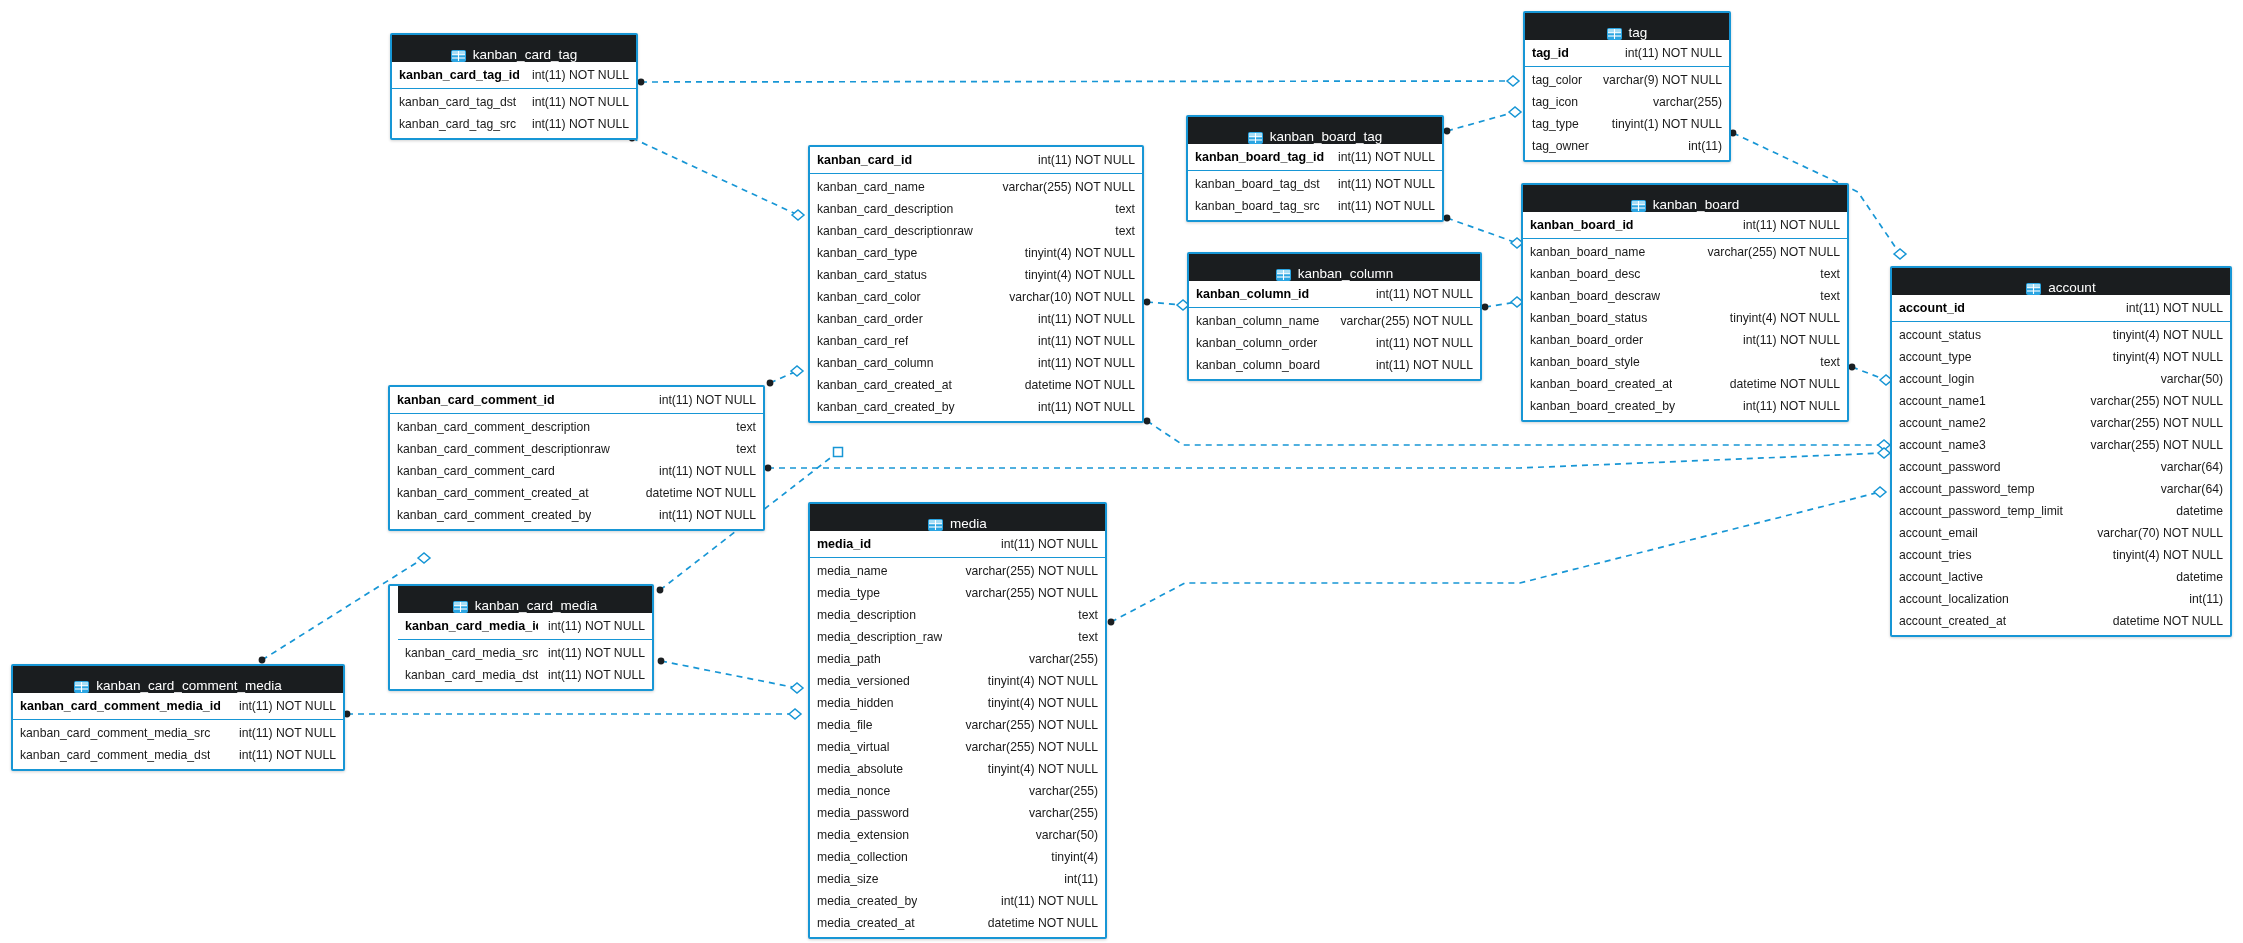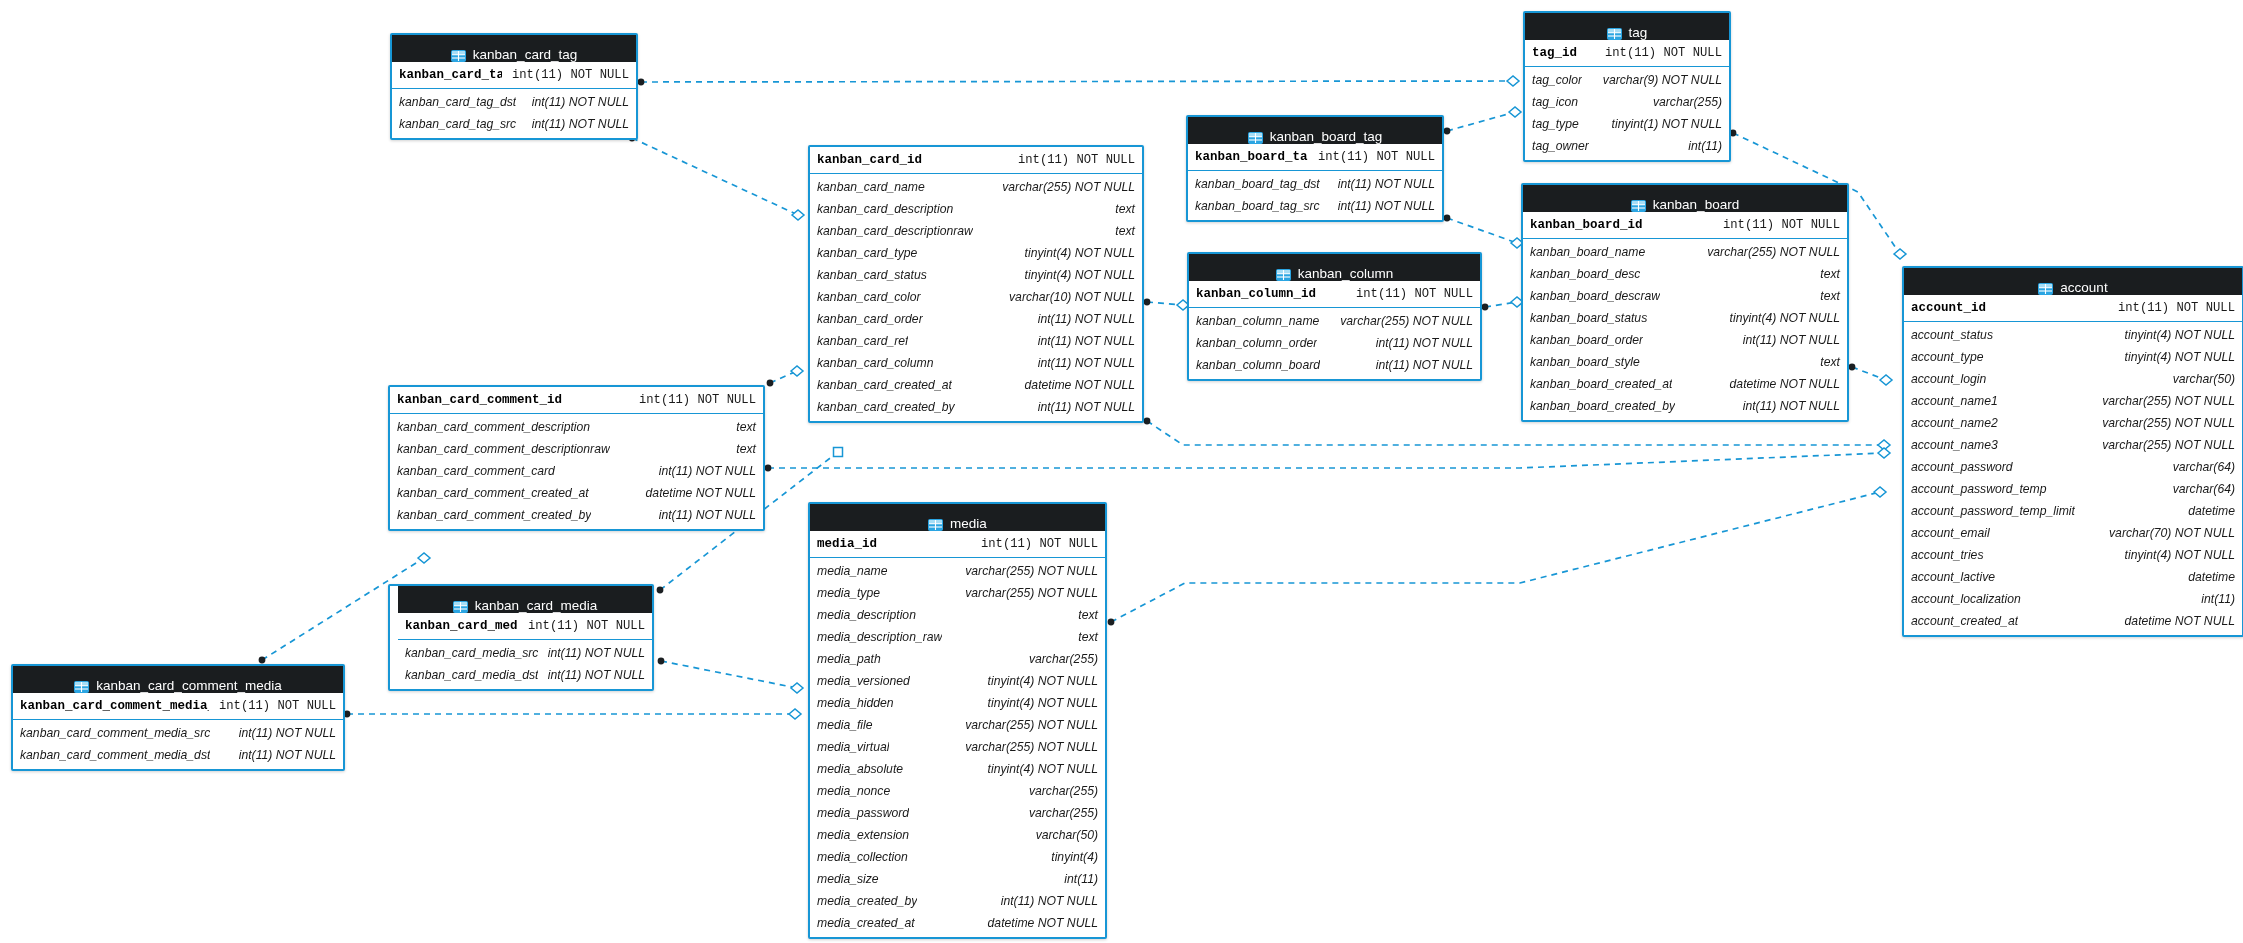--- a/index.html
+++ b/index.html
@@ -5,24 +5,24 @@
   html,body{margin:0;padding:0;background:#ffffff;}
   body{font-family:"Liberation Sans","DejaVu Sans",sans-serif;}
   #canvas{position:relative;width:2243px;height:943px;background:#ffffff;overflow:hidden;}
   #connector-layer{position:absolute;left:0;top:0;width:2243px;height:943px;pointer-events:none;}
   #connector-layer path{pointer-events:stroke;}
   .db-table{position:absolute;background:#ffffff;border:2px solid #1796d5;border-radius:2px;
             box-shadow:0 1px 3px rgba(0,0,0,.18);box-sizing:border-box;z-index:2;}
   .t-header{background:#1a1d1f;color:#ffffff;height:27px;display:flex;align-items:flex-end;
             justify-content:center;gap:7px;font-size:13.5px;white-space:nowrap;cursor:move;}
   .t-icon{display:inline-flex;align-items:center;}
-  .t-pk{border-bottom:1px solid #1796d5;font-family:Liberation Mono, monospace;}
+  .t-pk{border-bottom:1px solid #1796d5;}
   .t-pk .row{height:26px;line-height:26px;}
   .t-pk .c-name{font-weight:bold;font-size:12.5px;color:#000;}
-  .t-rows{padding:2px 0 3px 0;font-style:italic;}
+  .t-rows{padding:2px 0 3px 0;}
   .row{display:flex;justify-content:space-between;align-items:center;height:22px;line-height:22px;
        padding:0 7px;white-space:nowrap;gap:10px;}
   .c-name{font-size:12.2px;color:#1a1a1a;overflow:hidden;}
   .c-type{font-size:12.2px;color:#1a1a1a;text-align:right;flex:1;}
 </style>
 </head>
 <body>
 
 <div id="canvas">
   <svg id="connector-layer" viewBox="0 0 2243 943" xmlns="http://www.w3.org/2000/svg">
@@ -340,21 +340,21 @@
         <div class="row">
     <span class="c-name">kanban_board_created_at</span>
     <span class="c-type">datetime NOT NULL</span>
   </div>
         <div class="row">
     <span class="c-name">kanban_board_created_by</span>
     <span class="c-type">int(11) NOT NULL</span>
   </div>
       </div>
   </div>
-    <div class="db-table" style="left: 1890px; top: 266px; width: 342px; margin-left: 12px;">
+    <div class="db-table" style="left: 1890px; top: 266px; width: 342px;">
     <div class="t-header">
       <span class="t-icon">
         <svg width="15" height="12" viewBox="0 0 15 12">
           <rect x="0.5" y="0.5" width="14" height="11" rx="1" fill="#2ba5e2" stroke="#2ba5e2"></rect>
           <rect x="1" y="1" width="13" height="3.4" fill="#a6ddf5"></rect>
           <line x1="7.5" y1="1" x2="7.5" y2="11" stroke="#ffffff" stroke-width="1.1"></line>
           <line x1="1" y1="4.7" x2="14" y2="4.7" stroke="#ffffff" stroke-width="1.1"></line>
           <line x1="1" y1="8" x2="14" y2="8" stroke="#ffffff" stroke-width="1.1"></line>
         </svg>
       </span>

